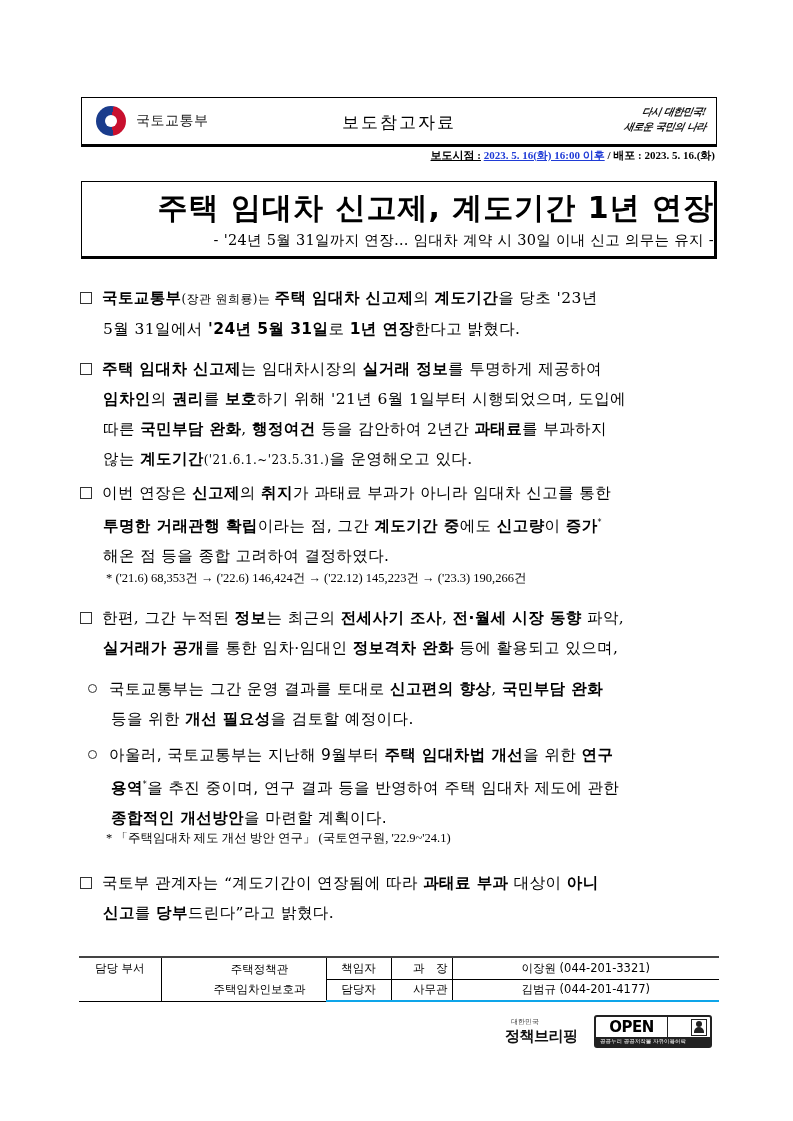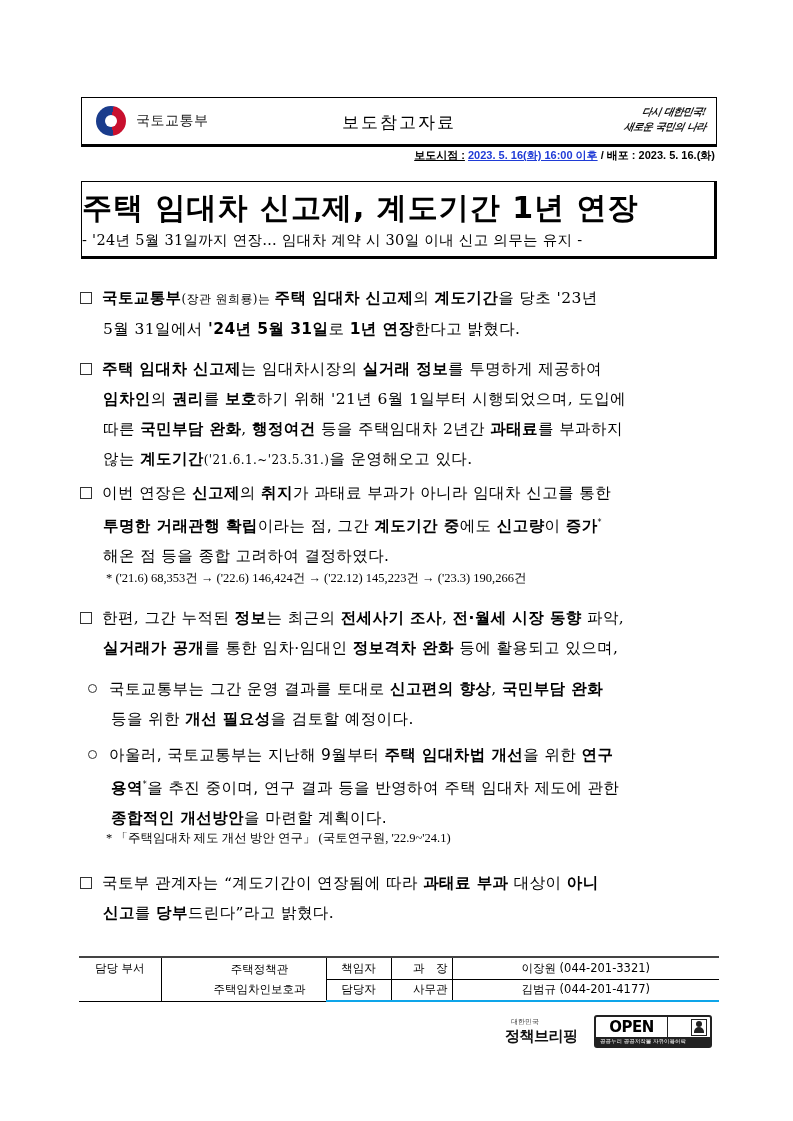--- a/index.html
+++ b/index.html
@@ -13,28 +13,28 @@
   }
   .logo { position: absolute; left: 14px; top: 8px; display: flex; align-items: center; }
   .logo-mark { width: 30px; height: 30px; border-radius: 50%; position: relative; overflow: hidden;
     background: conic-gradient(from 200deg, #1a3c8c 0deg 170deg, #c8102e 170deg 330deg, #1a3c8c 330deg 360deg); }
   .logo-mark::after { content: ""; position: absolute; left: 9px; top: 9px; width: 12px; height: 12px; border-radius: 50%; background: #fff; }
   .logo-text { margin-left: 10px; font-family: "DejaVu Sans", sans-serif; font-size: 14px; color: #222; letter-spacing: 0.5px; }
   .doc-type { position: absolute; left: 0; right: 0; text-align: center; font-size: 17px; letter-spacing: 2px; top: 13px; }
   .slogan { position: absolute; right: 10px; top: 6px; width: 140px; height: 36px; }
   .slogan-line { font-family: "DejaVu Serif", serif; font-style: italic; font-weight: bold; font-size: 10px; line-height: 15px; text-align: right; color: #111; transform: skewX(-10deg); letter-spacing: -0.5px; }
 
-  .release-line { position: absolute; right: 78px; top: 148px; font-family: Liberation Sans, sans-serif; font-size: 11px; font-weight: bold; white-space: nowrap; }
+  .release-line { position: absolute; right: 78px; top: 148px; font-family: Liberation Serif, serif; font-size: 11px; font-weight: bold; white-space: nowrap; }
   .release-label { text-decoration: underline; }
   .release-time { color: #1f3bd6; text-decoration: underline; }
 
   .title-box {
     position: absolute; left: 81px; top: 181px; width: 636px; height: 78px;
     border: 1px solid #000; border-right: 3px solid #000; border-bottom: 3px solid #000;
-    text-align: left;
+    text-align: right;
   }
   .title { font-family: "DejaVu Sans", sans-serif; font-weight: bold; font-size: 30px; margin-top: 6px; letter-spacing: 1px; }
   .subtitle { font-size: 14.5px; margin-top: 2px; letter-spacing: 0.3px; }
 
   .para { position: absolute; left: 80px; width: 640px; font-size: 15.5px; line-height: 30px; letter-spacing: 0.4px; }
   .para b { font-family: "DejaVu Sans", sans-serif; font-weight: bold; }
   .sq { display: inline-block; width: 12px; height: 12px; border: 1px solid #333; margin-right: 10px; vertical-align: -1px; }
   .indent { padding-left: 23px; }
   .note { position: absolute; font-family: Liberation Serif, serif; font-size: 12.5px; letter-spacing: 0; }
   .circ { display: inline-block; width: 9px; height: 9px; border: 1px solid #333; border-radius: 50%; margin-right: 12px; vertical-align: 1px; }
@@ -88,21 +88,21 @@
 </div>
 
 <div class="para" style="top:283px;">
   <div><span class="sq"></span><b>국토교통부</b><span class="small">(장관 원희룡)는 </span><b>주택 임대차 신고제</b><span>의 </span><b>계도기간</b><span>을 당초 '23년</span></div>
   <div class="indent"><span>5월 31일에서 </span><b>'24년 5월 31일</b><span>로 </span><b>1년 연장</b><span>한다고 밝혔다.</span></div>
 </div>
 
 <div class="para" style="top:354px;">
   <div><span class="sq"></span><b>주택 임대차 신고제</b><span>는 임대차시장의 </span><b>실거래 정보</b><span>를 투명하게 제공하여</span></div>
   <div class="indent"><b>임차인</b><span>의 </span><b>권리</b><span>를 </span><b>보호</b><span>하기 위해 '21년 6월 1일부터 시행되었으며, 도입에</span></div>
-  <div class="indent"><span>따른 </span><b>국민부담 완화</b><span>, </span><b>행정여건</b><span> 등을 주택임대차 2년간 </span><b>과태료</b><span>를 부과하지</span></div>
+  <div class="indent"><span>따른 </span><b>국민부담 완화</b><span>, </span><b>행정여건</b><span> 등을 감안하여 2년간 </span><b>과태료</b><span>를 부과하지</span></div>
   <div class="indent"><span>않는 </span><b>계도기간</b><span class="small">('21.6.1.~'23.5.31.)</span><span>을 운영해오고 있다.</span></div>
 </div>
 
 <div class="para sans-p" style="top:478px;">
   <div><span class="sq"></span><span>이번 연장은 </span><b>신고제</b><span>의 </span><b>취지</b><span>가 과태료 부과가 아니라 임대차 신고를 통한</span></div>
   <div class="indent"><b>투명한 거래관행 확립</b><span>이라는 점, 그간 </span><b>계도기간 중</b><span>에도 </span><b>신고량</b><span>이 </span><b>증가</b><sup>*</sup></div>
   <div class="indent"><span>해온 점 등을 종합 고려하여 결정하였다.</span></div>
 </div>
 <div class="note" style="left:106px; top:570px;">* ('21.6) 68,353건 → ('22.6) 146,424건 → ('22.12) 145,223건 → ('23.3) 190,266건</div>
 

